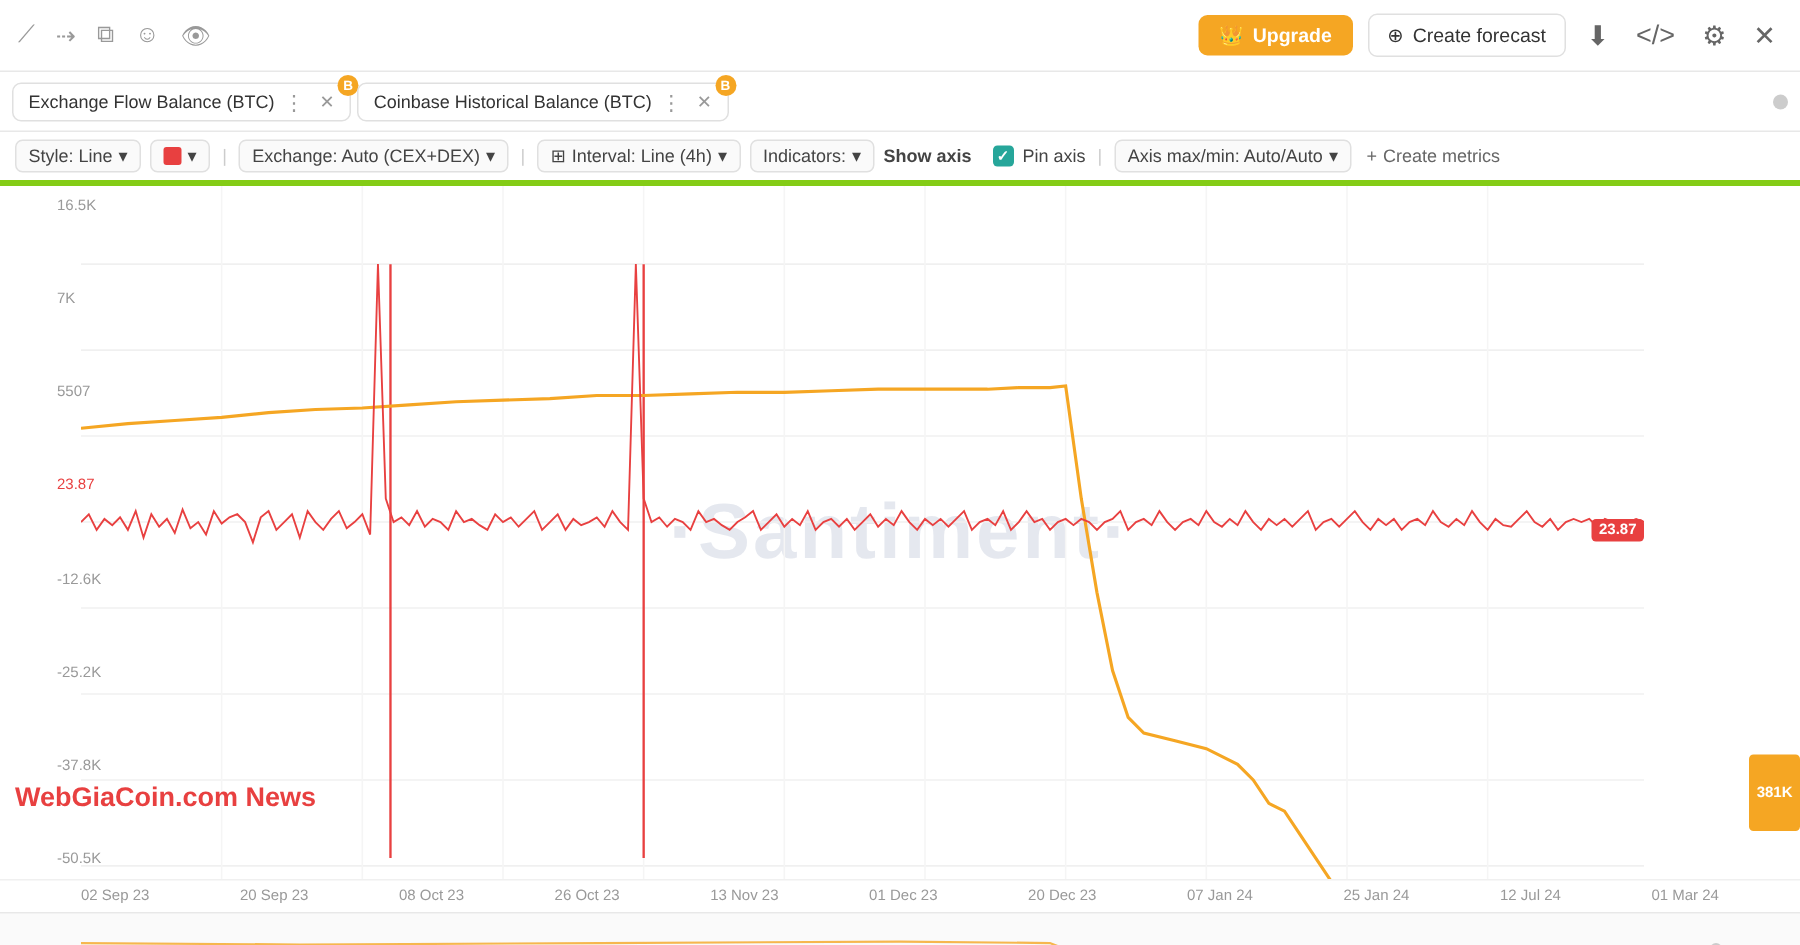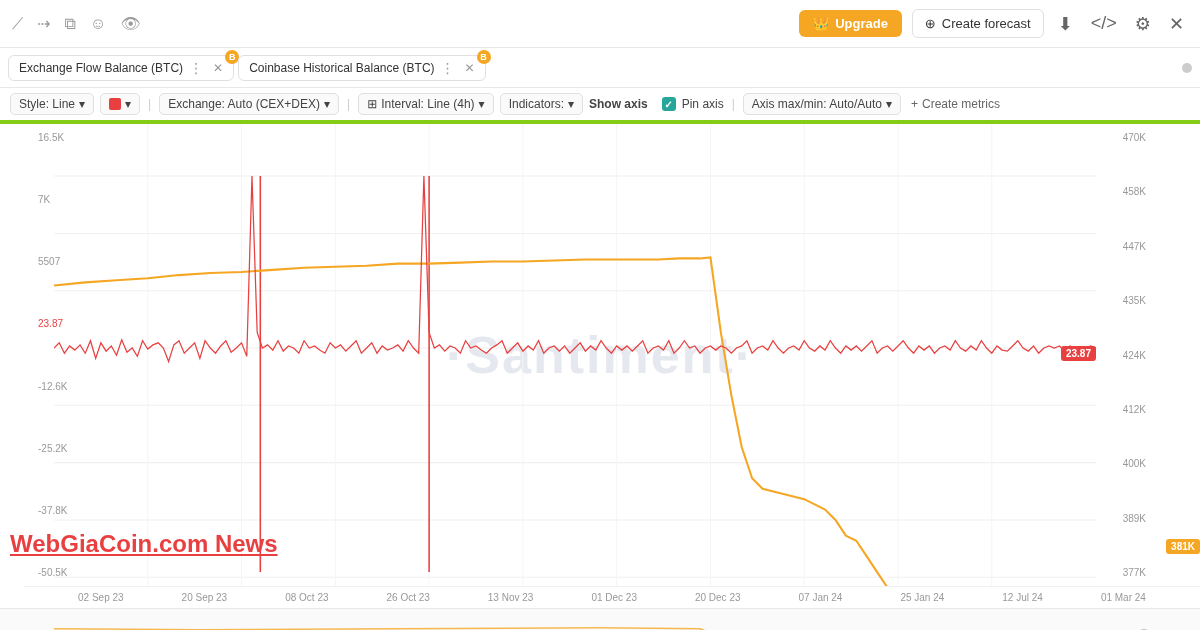--- a/index.html
+++ b/index.html
@@ -197,61 +197,59 @@
       border-radius: 3px;
       z-index: 5;
       font-weight: 600;
     }
     .value-label-yellow {
       position: absolute;
       right: 0; bottom: 32px;
       background: #f5a623;
       color: white;
       font-size: 10px;
-      padding: 2px 5px;
+      padding: 20px 5px;
       border-radius: 3px;
       z-index: 5;
       font-weight: 600;
     }
 
     
     .x-axis {
       display: flex;
       align-items: center;
       padding: 0 54px 0 54px;
       height: 22px;
       font-size: 10px;
       color: #999;
       justify-content: space-between;
       border-top: 1px solid #f0f0f0;
-      margin-left: 24px;
     }
 
     
     .mini-chart {
       height: 68px;
       background: #fafafa;
       border-top: 1px solid #e8e8e8;
       position: relative;
       overflow: hidden;
     }
     .mini-chart svg {
       width: 100%; height: 100%;
     }
 
     
     .bottom-watermark {
       position: absolute;
-      bottom: 72px;
+      bottom: 88px;
       left: 10px;
-      font-size: 24px;
+      font-size: 18px;
       font-weight: 900;
       color: #e84040;
       z-index: 10;
-      text-decoration: underline;
     }
 
     
     .main-chart-svg {
       position: absolute;
       top: 0; left: 54px;
       right: 104px; bottom: 0;
       z-index: 2;
     }
 
@@ -389,31 +387,20 @@
     " fill="none" stroke="#f5a623" stroke-width="2"></polyline>
 
     <polyline points="
       0,215 5,210 10,220 15,213 20,217 25,212 30,220 35,208 40,225 45,210 50,218 55,213 60,222 65,207 70,219 75,215 80,223 85,208 90,216 95,212 100,210 105,215 110,228 115,212 120,208 125,220 130,215 135,210 140,225 145,208 150,215 155,220 160,213 165,208 170,219 175,215 180,210 185,223 190,50 195,200 200,215 205,212 210,217 215,208 220,218 225,213 230,215 235,220 240,208 245,215 250,213 255,217 260,220 265,210 270,215 275,212 280,218 285,213 290,208 295,220 300,215 305,210 310,220 315,213 320,217 325,215 330,212 335,218 340,208 345,215 350,220 355,50 360,200 365,215 370,212 375,218 380,213 385,215 390,220 395,208 400,215 405,213 410,217 415,220 420,215 425,212 430,208 435,220 440,215 445,210 450,218 455,213 460,217 465,208 470,220 475,215 480,213 485,218 490,213 495,220 500,215 505,210 510,218 515,213 520,217 525,208 530,215 535,220 540,213 545,217 550,213 555,218 560,213 565,208 570,220 575,215 580,213 585,217 590,208 595,220 600,215 605,208 610,215 615,213 620,220 625,215 630,213 635,217 640,213 645,215 650,220 655,215 660,213 665,208 670,220 675,215 680,213 685,217 690,208 695,215 700,220 705,215 710,213 715,217 720,208 725,215 730,218 735,213 740,217 745,208 750,215 755,220 760,213 765,217 770,213 775,218 780,213 785,208 790,220 795,215 800,213 805,218 810,213 815,208 820,215 825,220 830,213 835,217 840,213 845,220 850,215 855,213 860,217 865,208 870,215 875,218 880,213 885,217 890,208 895,215 900,220 905,213 910,217 915,218 920,213 925,208 930,215 935,218 940,213 945,220 950,215 955,213 960,215 965,213 970,218 975,213 980,215 985,220 990,215 995,213 1000,215
     " fill="none" stroke="#e84040" stroke-width="1.2"></polyline>
   </svg>
 
   <div class="value-label-red">23.87</div>
   <div class="value-label-yellow">381K</div>
 
-  <div class="y-axis-right">
-    <span>470K</span>
-    <span>458K</span>
-    <span>447K</span>
-    <span>435K</span>
-    <span>424K</span>
-    <span>412K</span>
-    <span>400K</span>
-    <span>389K</span>
-    <span>377K</span>
-  </div>
 </div>
 
 <div class="x-axis">
   <span>02 Sep 23</span>
   <span>20 Sep 23</span>
   <span>08 Oct 23</span>
   <span>26 Oct 23</span>
   <span>13 Nov 23</span>
   <span>01 Dec 23</span>
   <span>20 Dec 23</span>

